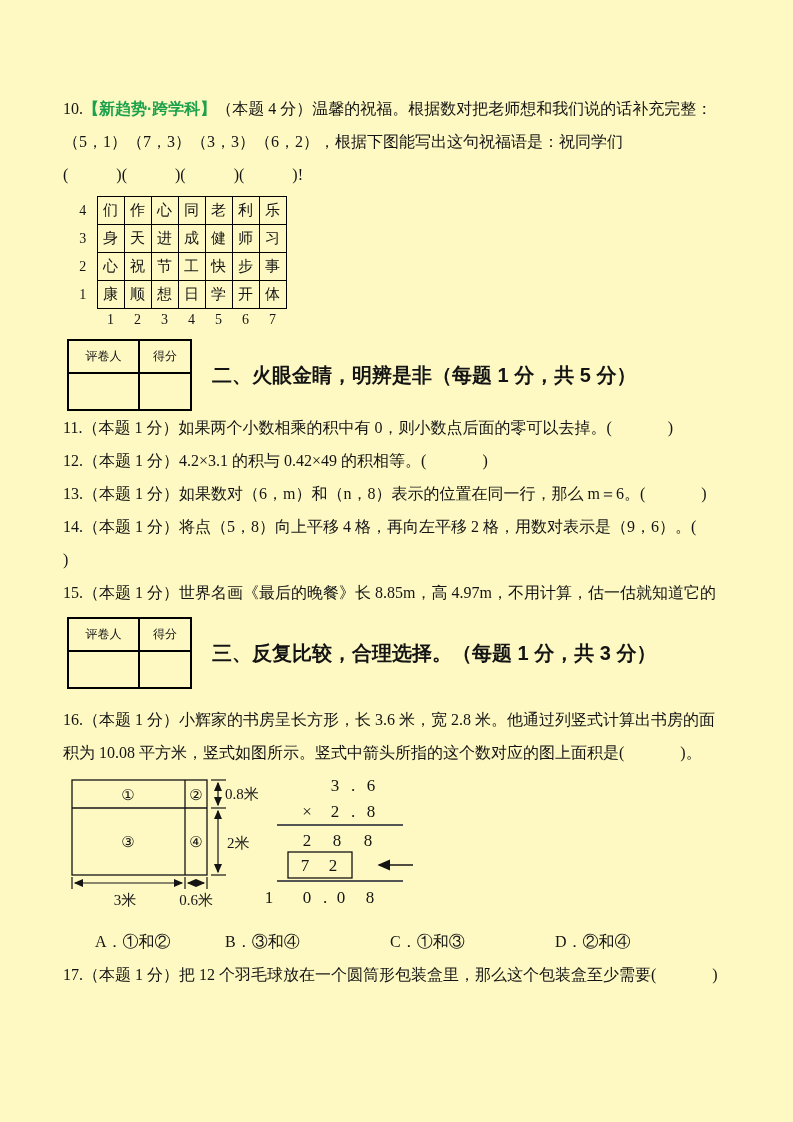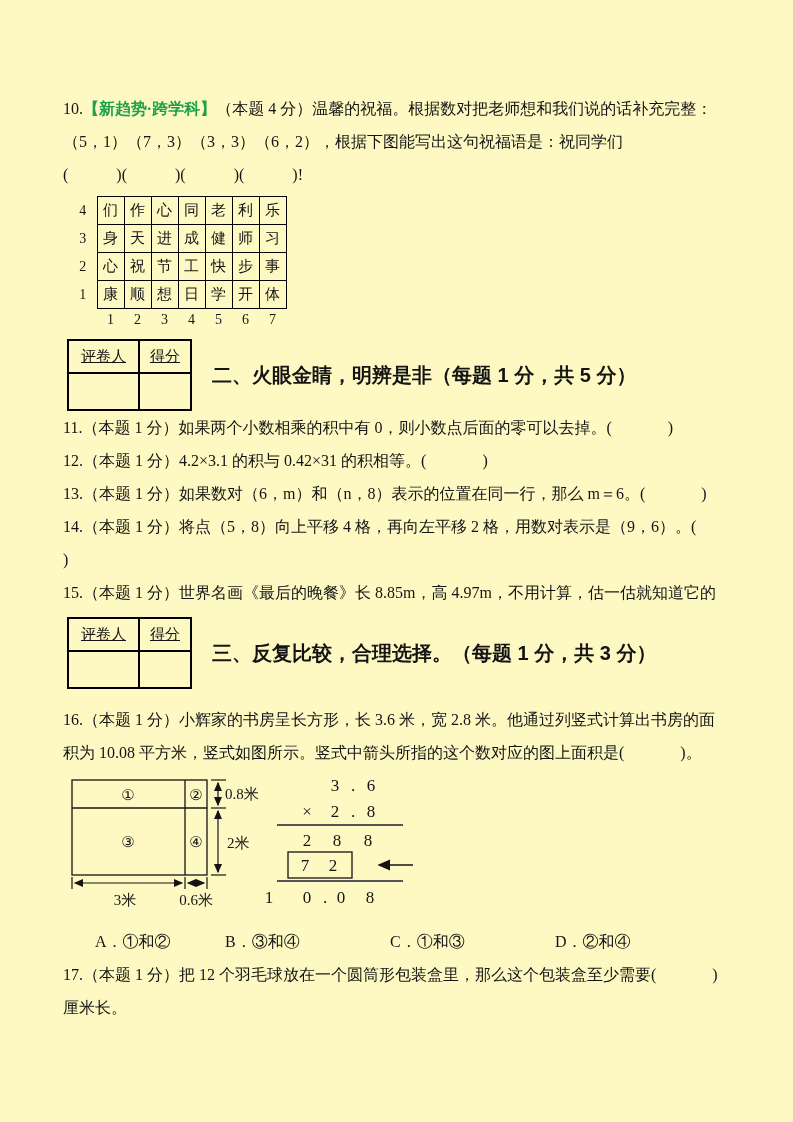--- a/index.html
+++ b/index.html
@@ -12,21 +12,21 @@
   .tag{color:#1ca24c;font-weight:bold;font-family:"Liberation Sans","DejaVu Sans",sans-serif;}
   
   .char-grid{border-collapse:collapse;margin:5px 0 0 8px;}
   .char-grid td{width:26px;height:27px;text-align:center;vertical-align:middle;padding:0;font-size:15px;}
   .char-grid td.cell{border:1px solid #000;}
   .char-grid td.rl{width:20px;border:none;font-size:14px;padding-right:2px;}
   .char-grid tr.cl td{border:none;height:22px;font-size:14px;}
   
   .score-row{display:flex;align-items:center;margin-top:8px;}
   .score-table{border-collapse:collapse;margin-left:4px;}
-  .score-table td{border:2px solid #000;text-align:center;font-size:15px;padding:0;text-decoration:underline;}
+  .score-table td{border:2px solid #000;text-align:center;font-size:12px;padding:0;}
   .score-table td.c1{width:69px;}
   .score-table td.c2{width:50px;border-radius:8px;}
   .score-table tr.hdr td{height:31px;}
   .score-table tr.emp td{height:35px;}
   .sec-heading{font-weight:bold;font-size:20px;margin-left:20px;
     font-family:"Liberation Sans","DejaVu Sans",sans-serif;white-space:pre-wrap;}
   
   .figure-wrap{position:relative;height:152px;margin-top:2px;}
   .figure-wrap svg{position:absolute;left:0;top:0;}
   .vf-text{font-family:"Liberation Serif","DejaVu Serif",serif;font-size:17px;fill:#141414;}
@@ -114,21 +114,21 @@
       <tr class="emp">
         <td class="c1"></td>
         <td class="c2"></td>
       </tr>
     </tbody>
       </table>
     <div class="sec-heading">二、火眼金睛，明辨是非（每题 1 分，共 5 分）</div>
   </div>
 
   <p class="line">11.（本题 1 分）如果两个小数相乘的积中有 0，则小数点后面的零可以去掉。(              )</p>
-  <p class="line">12.（本题 1 分）4.2×3.1 的积与 0.42×31 的积相等。(              )</p>
+  <p class="line">12.（本题 1 分）4.2×3.1 的积与 0.42×49 的积相等。(              )</p>
   <p class="line">13.（本题 1 分）如果数对（6，m）和（n，8）表示的位置在同一行，那么 m＝6。(              )</p>
   <p class="line">14.（本题 1 分）将点（5，8）向上平移 4 格，再向左平移 2 格，用数对表示是（9，6）。(              )</p>
   <p class="line">15.（本题 1 分）世界名画《最后的晚餐》长 8.85m，高 4.97m，不用计算，估一估就知道它的</p>
 
   <div class="score-row">
     <table class="score-table">
       <tbody>
           <tr class="hdr">
         <td class="c1">评卷人</td>
         <td class="c2">得分</td>
@@ -214,15 +214,14 @@
   </div>
 
   <div class="options">
     <span class="opA">A．①和②</span>
     <span class="opB">B．③和④</span>
     <span class="opC">C．①和③</span>
     <span class="opD">D．②和④</span>
   </div>
 
   <p class="line">17.（本题 1 分）把 12 个羽毛球放在一个圆筒形包装盒里，那么这个包装盒至少需要(              )</p>
-  <p class="line">厘米长。</p>
 
 </div>
 
 </body></html>

